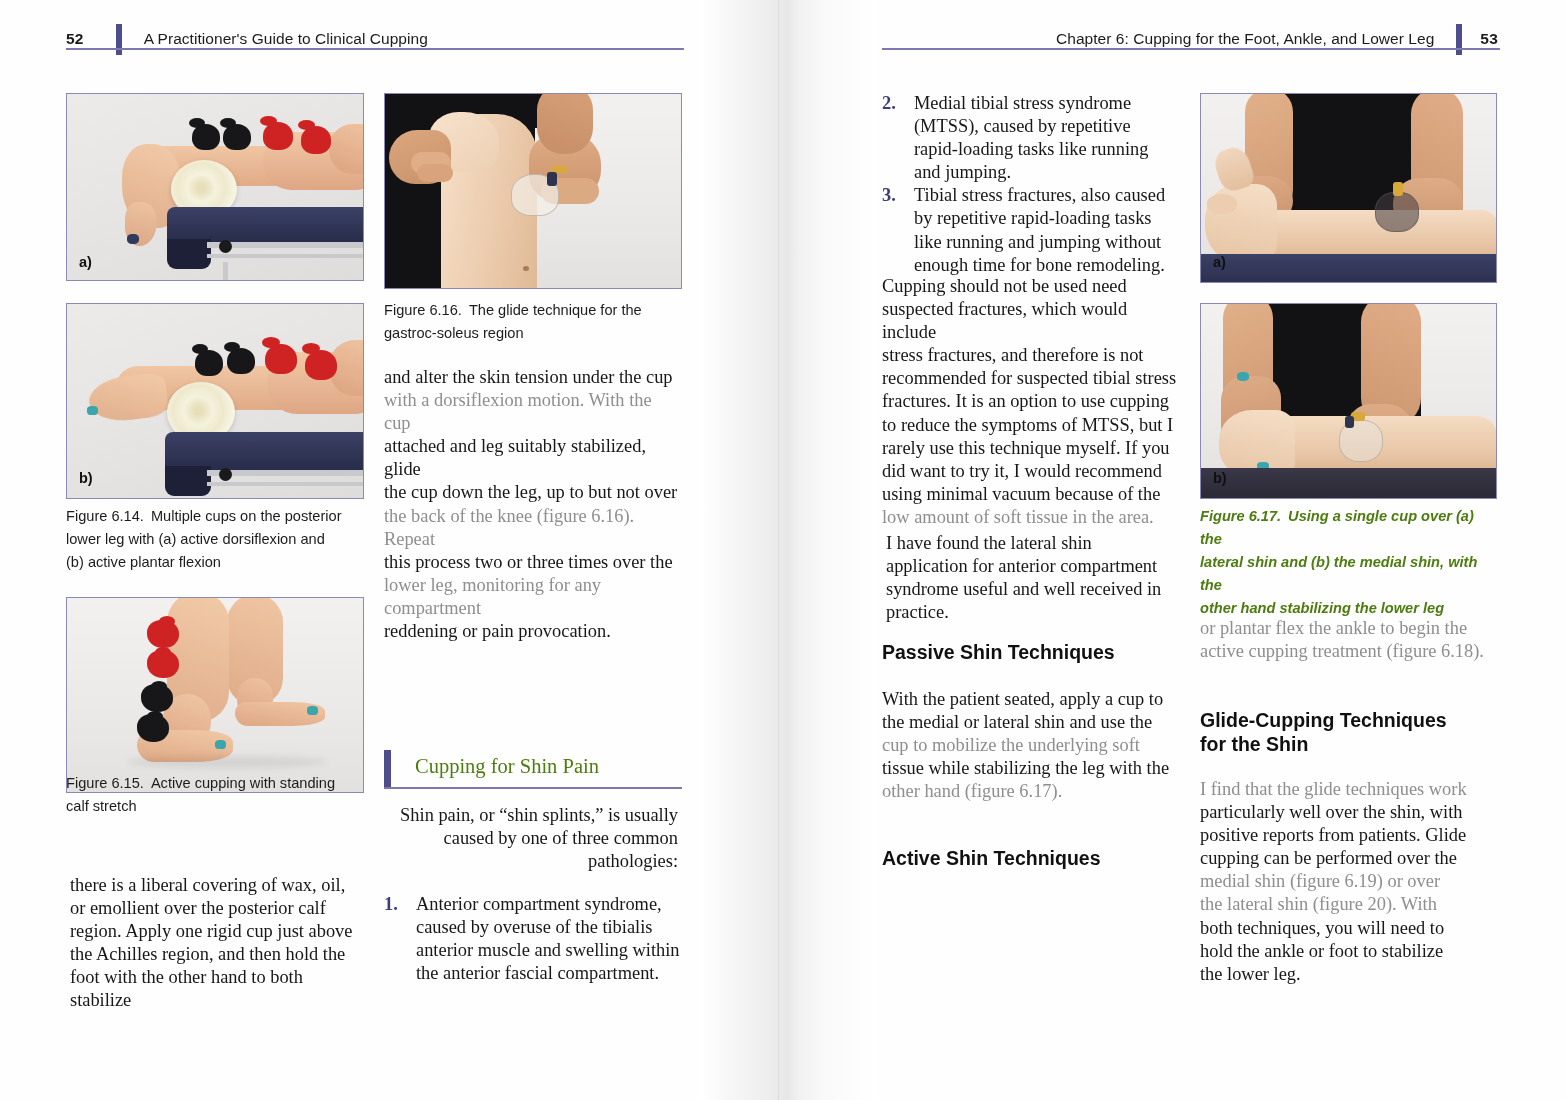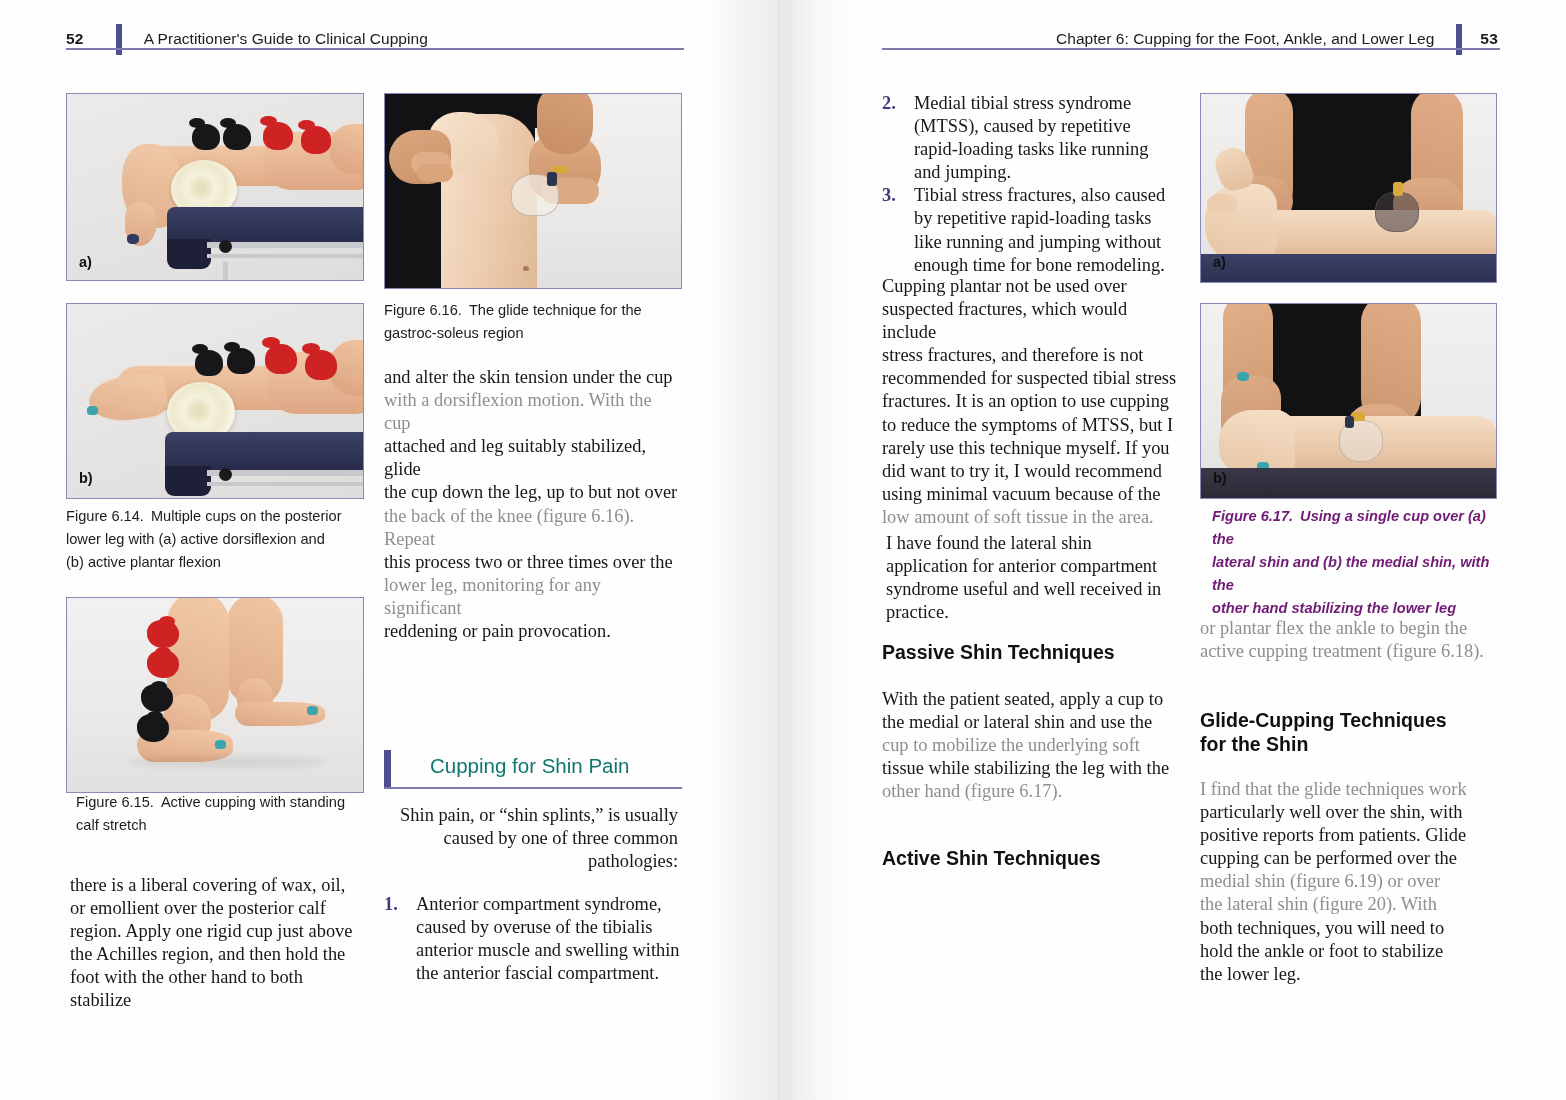--- a/index.html
+++ b/index.html
@@ -117,38 +117,37 @@
     font-size: 14.6px;
     line-height: 23px;
     color: #1c1c1c;
   }
   .caption-italic {
     font-family: "Liberation Sans", sans-serif;
     font-style: italic;
     font-weight: 600;
     font-size: 14.6px;
     line-height: 23px;
-    color: #701a75;
-    margin-left: 12px;
+    color: #4d7c0f;
   }
   .cap-gap { display: inline-block; width: 7px; }
 
   
   .sect-head { position: relative; }
   .sect-head .bar {
     position: absolute;
     left: 0; top: 2px;
     width: 7px; height: 37px;
     background: #4e4d8e;
   }
   .sect-head .txt {
-    font-family: Liberation Sans, sans-serif;
+    font-family: Liberation Serif, serif;
     font-size: 20.5px;
-    color: #0f766e;
-    padding-left: 46px;
+    color: #4d7c0f;
+    padding-left: 31px;
     line-height: 36px;
     white-space: nowrap;
   }
   .sect-head .rule {
     position: absolute;
     left: 0; top: 39px;
     width: 100%; height: 1.6px;
     background: #7b79ae;
   }
 
@@ -321,21 +320,21 @@
         <div class="cup-red soft" style="left:88px; top:49px; width:16px; height:11px; border-radius:50%;"></div>
         <div class="cup-black soft" style="left:74px; top:86px; width:32px; height:28px; border-radius:44% 50% 46% 50%;"></div>
         <div class="cup-black soft" style="left:84px; top:83px; width:16px; height:11px; border-radius:50%;"></div>
         <div class="cup-black soft" style="left:70px; top:116px; width:32px; height:28px; border-radius:44% 50% 46% 50%;"></div>
         <div class="cup-black soft" style="left:80px; top:113px; width:16px; height:11px; border-radius:50%;"></div>
 
         <div class="soft" style="position:absolute; left:60px; top:158px; width:200px; height:12px; border-radius:50%; background:rgba(0,0,0,0.07); filter:blur(3px);"></div>
       </div>
     </div>
 
-    <div class="col col-a caption" style="top:791px;margin-left:10px;">
+    <div class="col col-a caption" style="top:772px;">
       <div>
         <span>Figure 6.15.</span><span class="cap-gap"></span><span>Active cupping with standing</span>
       </div>
       <div>calf stretch</div>
     </div>
 
     <div class="col col-a body-text" style="top:870px;">
       <p>there is a liberal covering of wax, oil, or emollient over the posterior calf region. Apply one rigid cup just above the Achilles region, and then hold the foot with the other hand to both stabilize</p>
     </div>
 
@@ -373,21 +372,21 @@
       <div>gastroc-soleus region</div>
     </div>
 
     <div class="col col-b body-text" style="top:366px;">
       <div>and alter the skin tension under the cup</div>
       <div class="ink-faded">with a dorsiflexion motion. With the cup</div>
       <div>attached and leg suitably stabilized, glide</div>
       <div>the cup down the leg, up to but not over</div>
       <div class="ink-faded">the back of the knee (figure 6.16). Repeat</div>
       <div>this process two or three times over the</div>
-      <div class="ink-faded">lower leg, monitoring for any significant</div>
+      <div class="ink-faded">lower leg, monitoring for any compartment</div>
       <div>reddening or pain provocation.</div>
     </div>
 
     <div class="col col-b sect-head" style="top:748px;">
       <span class="bar"></span>
       <div class="txt">Cupping for Shin Pain</div>
       <span class="rule"></span>
     </div>
 
     <div class="col col-b body-text" style="top:800px;text-align:right;">
@@ -421,21 +420,21 @@
       <span class="num">2.</span>
       <span class="li-body">Medial tibial stress syndrome (MTSS), caused by repetitive rapid-loading tasks like running and jumping.</span>
     </div>
     <div class="li">
       <span class="num">3.</span>
       <span class="li-body">Tibial stress fractures, also caused by repetitive rapid-loading tasks like running and jumping without enough time for bone remodeling.</span>
     </div>
   </div>
 
   <div class="col col-c body-text" style="top:275px;">
-    <div>Cupping plantar not be used over</div>
+    <div>Cupping should not be used need</div>
     <div>suspected fractures, which would include</div>
     <div>stress fractures, and therefore is not</div>
     <div>recommended for suspected tibial stress</div>
     <div>fractures. It is an option to use cupping</div>
     <div>to reduce the symptoms of MTSS, but I</div>
     <div>rarely use this technique myself. If you</div>
     <div>did want to try it, I would recommend</div>
     <div>using minimal vacuum because of the</div>
     <div class="ink-faded">low amount of soft tissue in the area.</div>
   </div>

